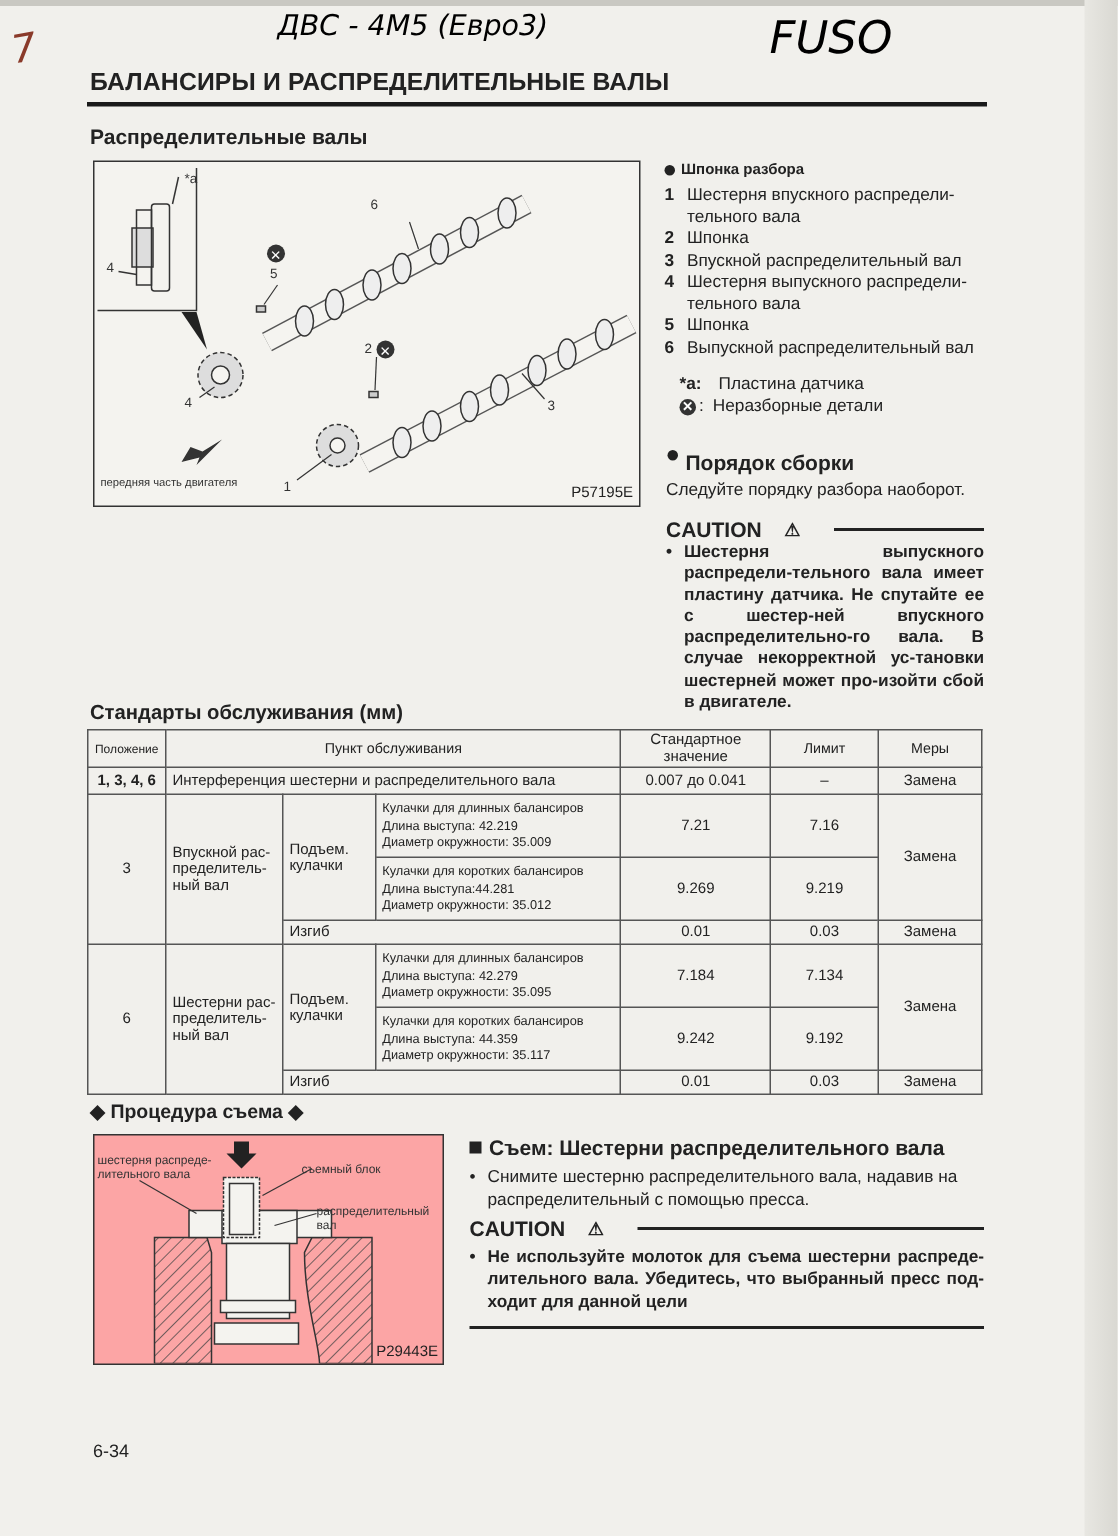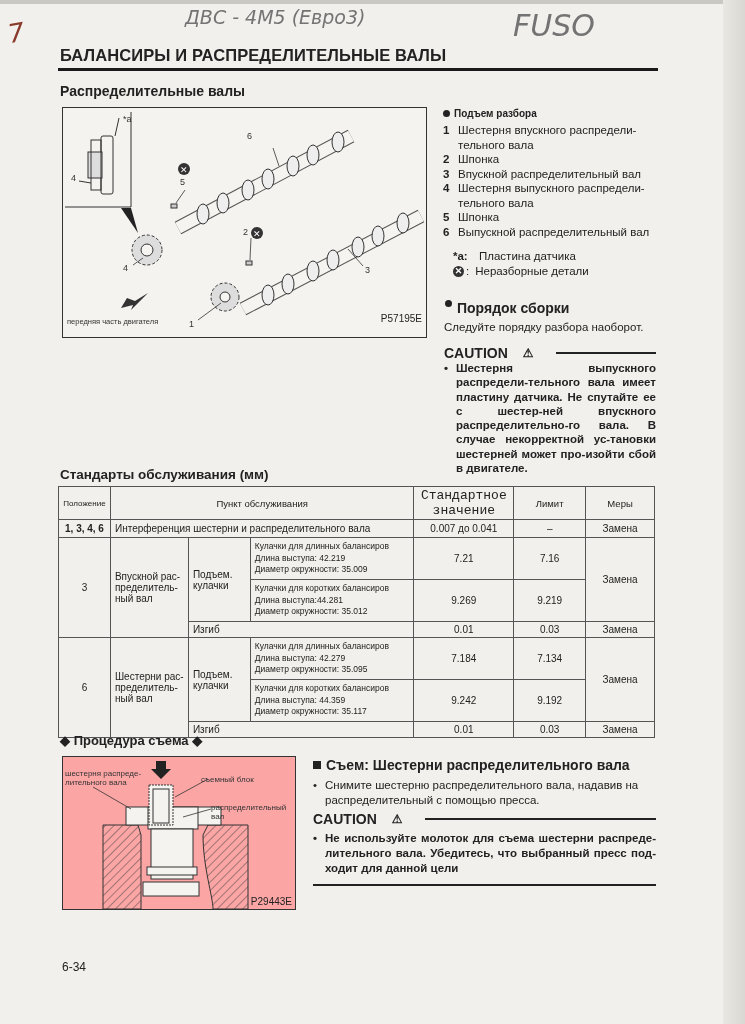--- a/index.html
+++ b/index.html
@@ -5,21 +5,21 @@
   html, body { margin: 0; padding: 0; }
   body {
     width: 745px; height: 1024px; position: relative; overflow: hidden;
     background: #f1f0ec;
     font-family: "Liberation Sans", sans-serif;
     color: #222;
   }
   .page-edge { position: absolute; right: 0; top: 0; width: 22px; height: 1024px;
     background: linear-gradient(to right, #e8e7e2, #d9d8d2); }
   .top-edge { position: absolute; left: 0; top: 0; width: 745px; height: 4px; background: #c9c8c2; }
-  .hand { position: absolute; font-family: "DejaVu Sans", sans-serif; color: #737373; font-style: italic; }
+  .hand { position: absolute; font-family: "DejaVu Sans", sans-serif; color: #000000; font-style: italic; }
   .abs { position: absolute; }
   .title { left: 60px; top: 46px; font-weight: bold; font-size: 16.5px; letter-spacing: 0.1px; }
   .title-rule { left: 58px; top: 68px; width: 600px; height: 3px; background: #1a1a1a; }
   .subtitle { left: 60px; top: 83px; font-weight: bold; font-size: 14px; }
   .fig1 { left: 62px; top: 107px; width: 363px; height: 229px; border: 1px solid #333; background: #f4f3ef; }
   .fig1 svg, .fig2 svg { position: absolute; left: 0; top: 0; }
   .fig-label { position: absolute; font-size: 8px; color: #333; }
   .fig-code { position: absolute; font-size: 10px; color: #222; }
   .right-col { left: 443px; top: 108px; width: 220px; font-size: 11.5px; }
   .sec-head { font-weight: bold; font-size: 10px; display: flex; align-items: center; gap: 4px; }
@@ -130,27 +130,27 @@
   </svg>
   <span class="fig-label" style="left:60px;top:6px;font-size:9px;">*a</span>
   <span class="fig-label" style="left:8px;top:65px;font-size:9px;">4</span>
   <span class="fig-label" style="left:117px;top:69px;font-size:9px;">5</span>
   <span class="fig-label" style="left:184px;top:23px;font-size:9px;">6</span>
   <span class="fig-label" style="left:180px;top:119px;font-size:9px;">2</span>
   <span class="fig-label" style="left:60px;top:155px;font-size:9px;">4</span>
   <span class="fig-label" style="left:302px;top:157px;font-size:9px;">3</span>
   <span class="fig-label" style="left:126px;top:211px;font-size:9px;">1</span>
   <span class="fig-label" style="left:4px;top:209px;font-size:7.5px;">передняя часть двигателя</span>
-  <span class="fig-code" style="right:4px;bottom:13px;padding-left:34px;">P57195E</span>
+  <span class="fig-code" style="right:4px;bottom:3px;padding-left:34px;">P57195E</span>
 </div>
 
 <div class="abs right-col">
   <div class="sec-head">
     <span class="dot"></span>
-    <span>Подъем разбора</span>
+    <span>Шпонка разбора</span>
   </div>
   <div class="list">
     <div class="list-item">
         <span class="list-num">1</span>
         <span>Шестерня впускного распредели-тельного вала</span>
       </div>
     <div class="list-item">
         <span class="list-num">2</span>
         <span>Шпонка</span>
       </div>
@@ -210,21 +210,21 @@
       <col style="width:62px">
       <col style="width:164px">
       <col style="width:100px">
       <col style="width:72px">
       <col style="width:69px">
   </colgroup>
   <tbody>
       <tr>
     <th class="c" style="font-size:8px;padding:1px 0;">Положение</th>
     <th class="c" colspan="3">Пункт обслуживания</th>
-    <th class="c" style="font-size:13px;padding:1px 0;font-family:Liberation Mono, monospace;">Стандартное значение</th>
+    <th class="c" style="font-size:10px;padding:1px 0;">Стандартное значение</th>
     <th class="c">Лимит</th>
     <th class="c">Меры</th>
   </tr>
   <tr style="height:18px;">
     <td class="c" style="font-weight:bold;">1, 3, 4, 6</td>
     <td colspan="3">Интерференция шестерни и распределительного вала</td>
     <td class="c">0.007 до 0.041</td>
     <td class="c">–</td>
     <td class="c">Замена</td>
   </tr>

